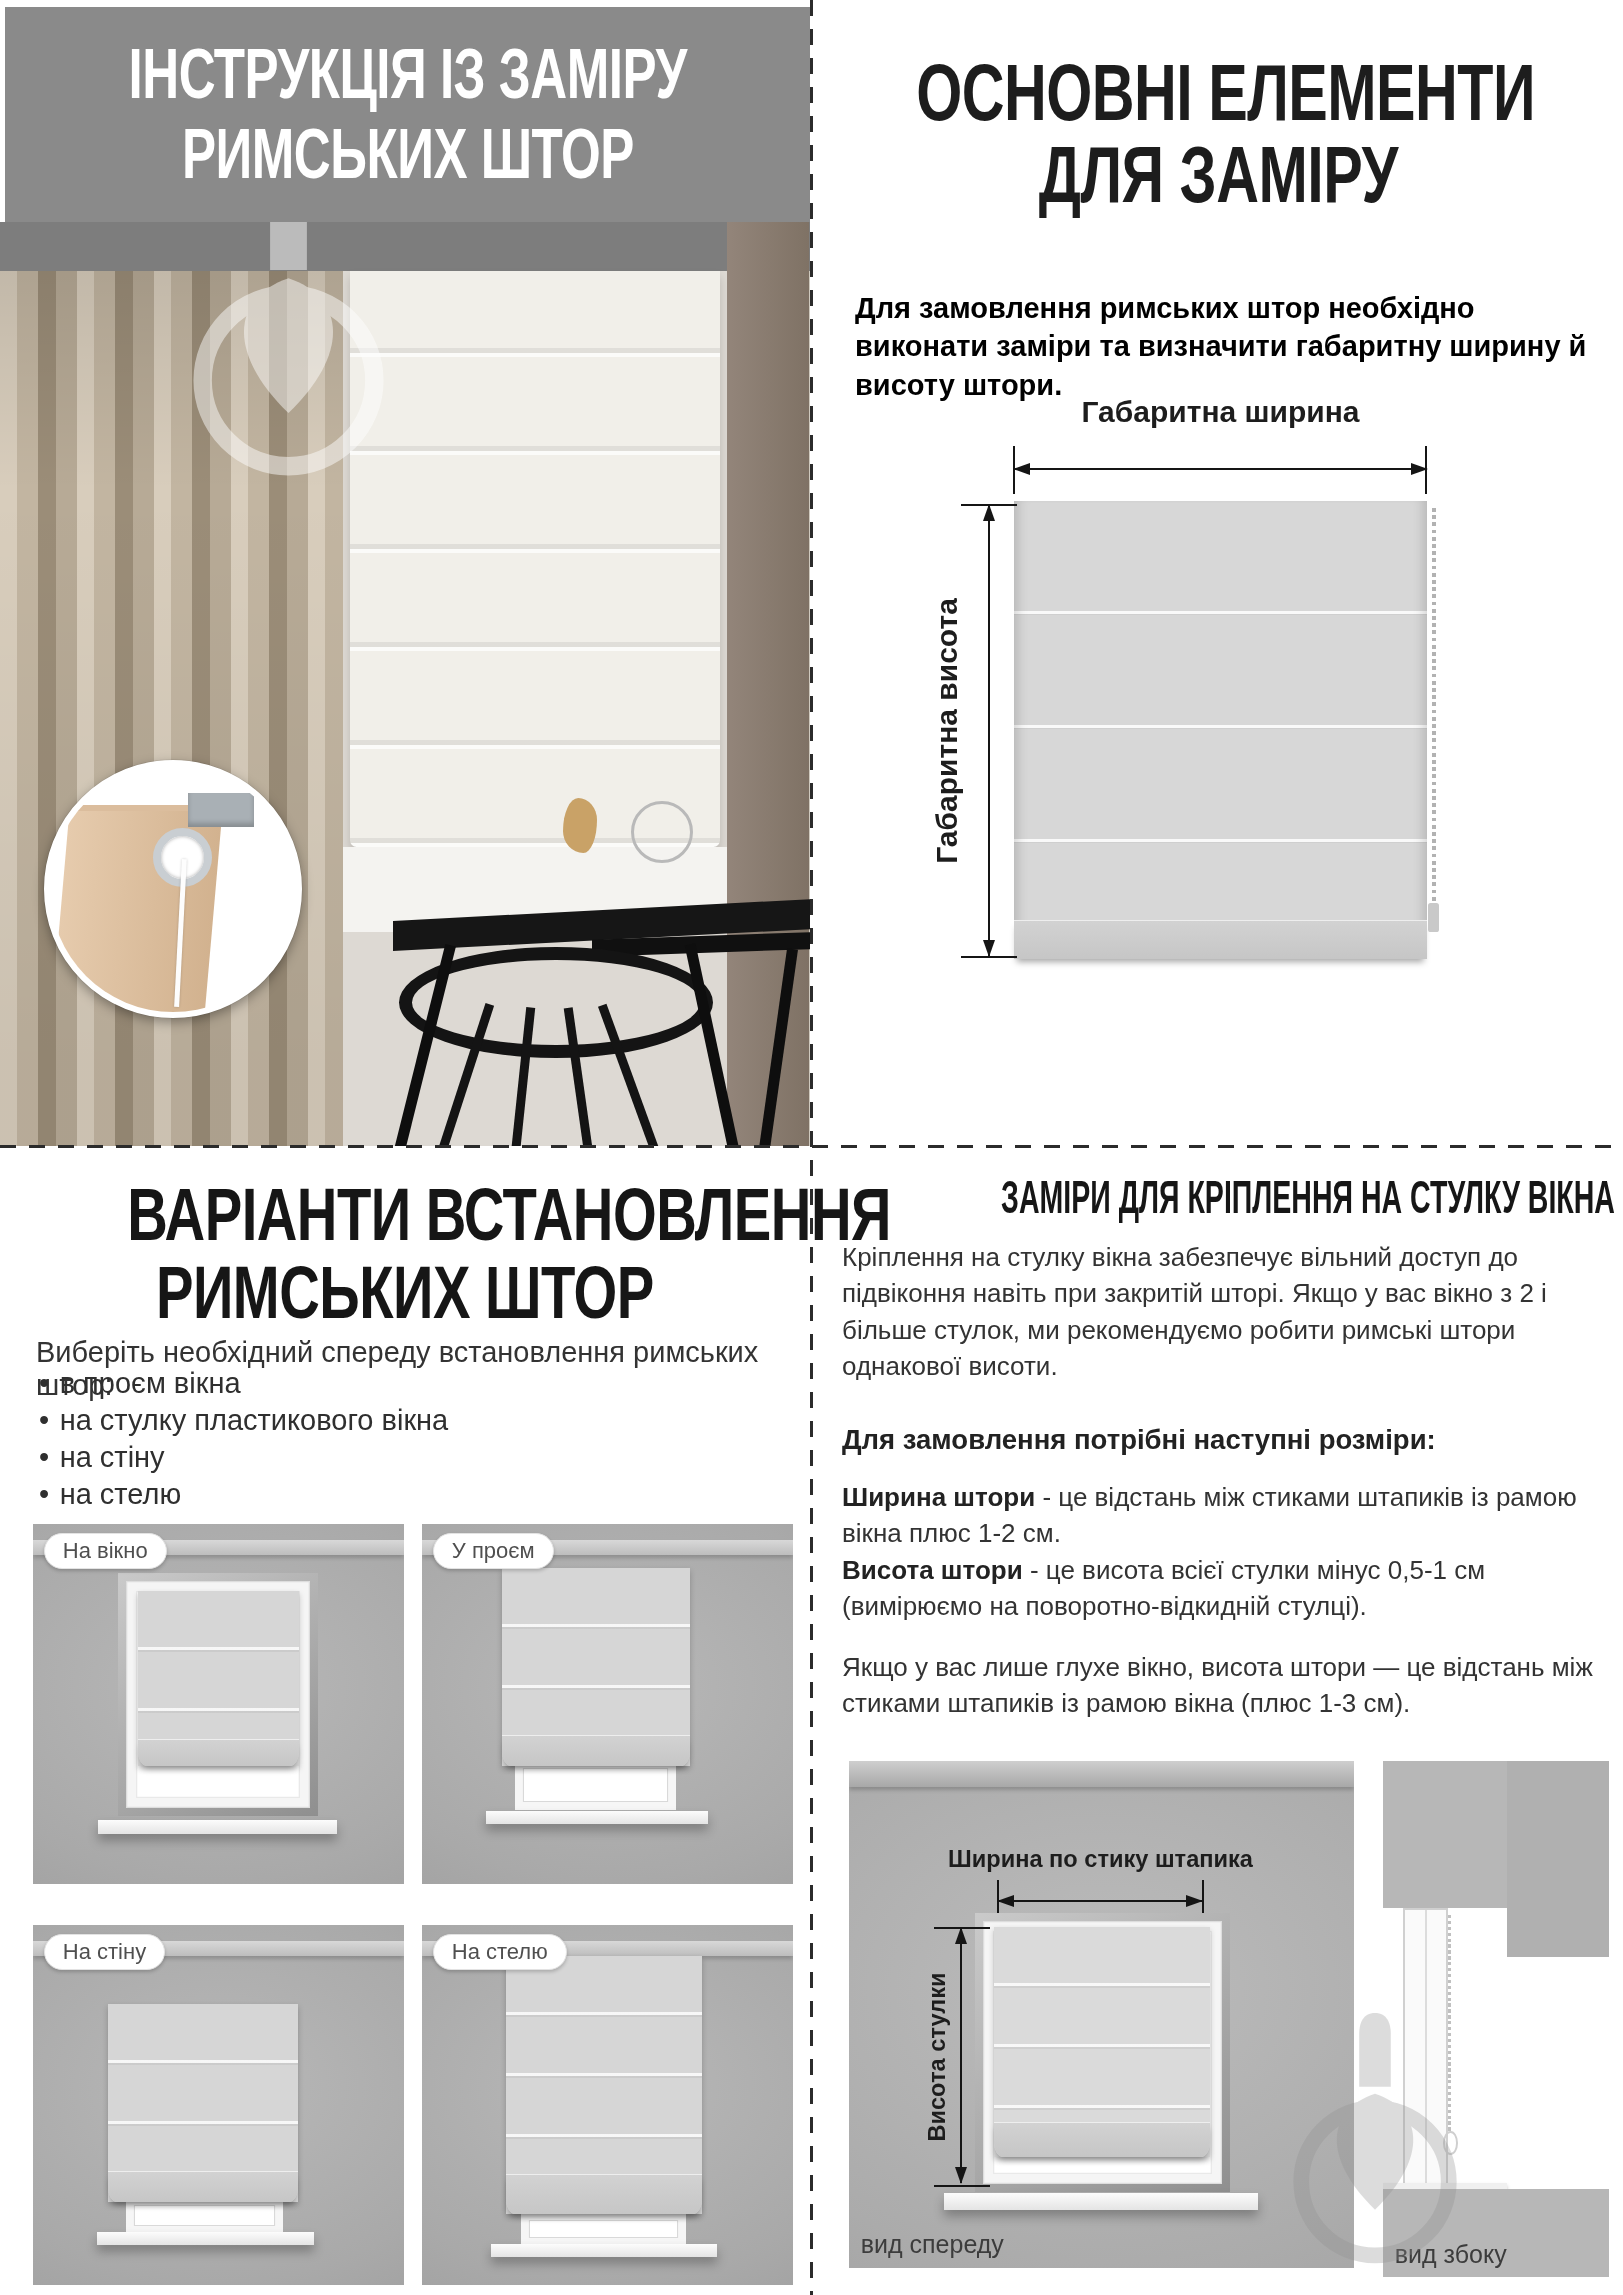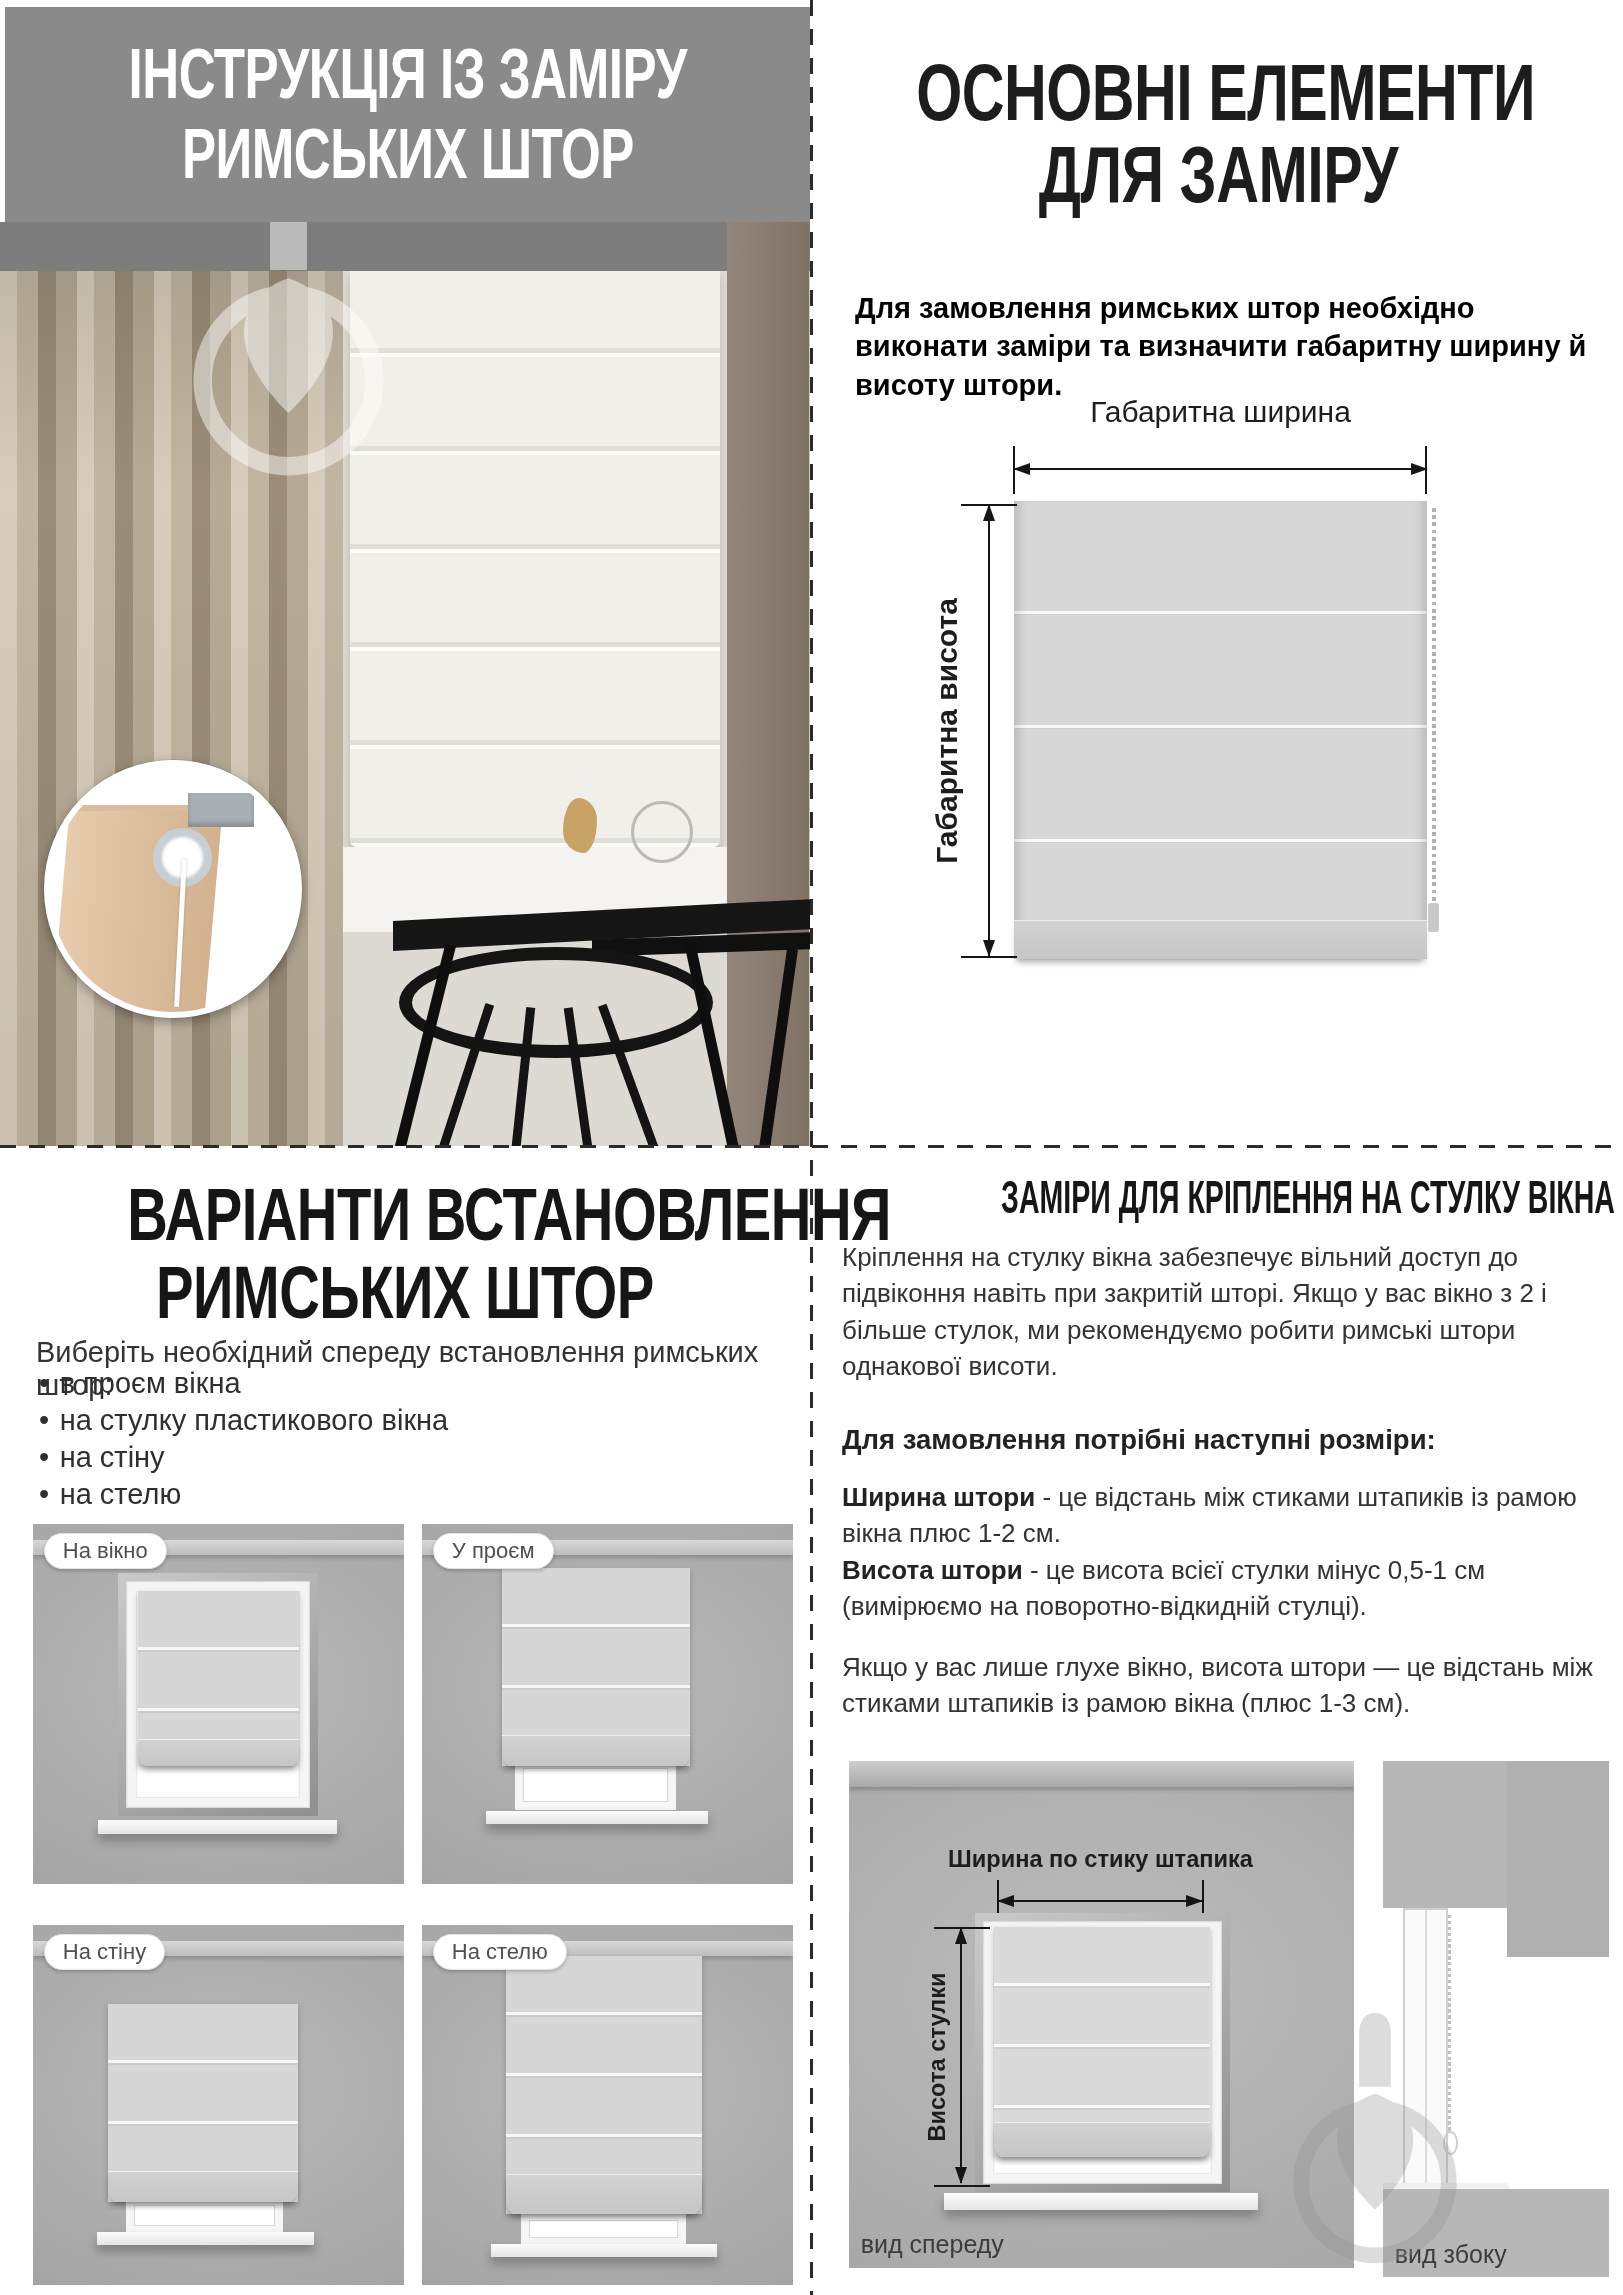--- a/index.html
+++ b/index.html
@@ -51,21 +51,21 @@
   .ins-grommet{position:absolute;left:42%;top:25%;width:43px;height:43px;border-radius:50%;border:8.5px solid #c9ced2;background:#ffffff;box-shadow:inset 0 0 3.9px rgba(0,0,0,.35);}
   .ins-cord{position:absolute;left:52%;top:38%;width:4.6px;height:60%;background:#fdfdfd;transform:rotate(3deg);box-shadow:0 0 2.6px rgba(0,0,0,.2);}
   
   .wm{position:absolute;}
   .wm-photo{left:164px;top:-46px;width:249px;height:327px;color:#ffffff;opacity:.48;}
   .wm-br{left:451px;top:857px;width:222px;height:281px;color:#8f8f8f;opacity:.30;}
   
   .tr-title{position:absolute;left:0;top:52px;width:100%;}
   .tr-title .cond{color:#1d1d1d;font-size:79px;transform:scaleX(.75);}
   .tr-intro{position:absolute;left:42px;top:260px;width:738px;font-size:29px;line-height:1.32;font-weight:700;color:#000000;}
-  .d-wlabel{position:absolute;left:201px;top:395px;width:413px;text-align:center;font-size:30px;font-weight:400;color:#1d1d1d;}
+  .d-wlabel{position:absolute;left:201px;top:395px;width:413px;text-align:center;font-size:30px;font-weight:700;color:#1d1d1d;}
   .shade{position:absolute;left:201px;top:501px;width:413px;height:458px;background:#d7d7d7;
          background-image:repeating-linear-gradient(180deg,transparent 0 110px,rgba(255,255,255,.85) 110px 113px,rgba(0,0,0,.04) 113px 114px);
          box-shadow:inset 11.8px 0 10.5px -7.9px rgba(0,0,0,.15),inset -11.8px 0 10.5px -7.9px rgba(0,0,0,.15);}
   .shade .hem{height:38px;border-radius:0;}
   .chain{position:absolute;left:619px;top:508px;width:3.9px;height:393px;
          background:repeating-linear-gradient(180deg,#b2b2b2 0 3.9px,transparent 3.9px 7.2px);}
   .chain-end{position:absolute;left:615px;top:903px;width:10.5px;height:29px;background:#c9c9c9;border-radius:2.6px;}
   
   .ar{position:absolute;background:#151515;}
   .ar.h{height:2px;}

